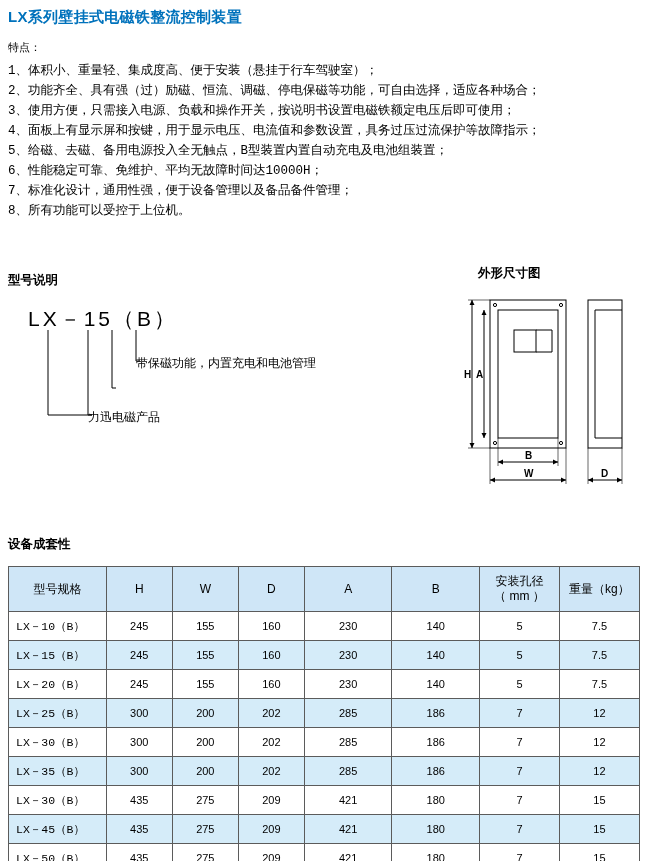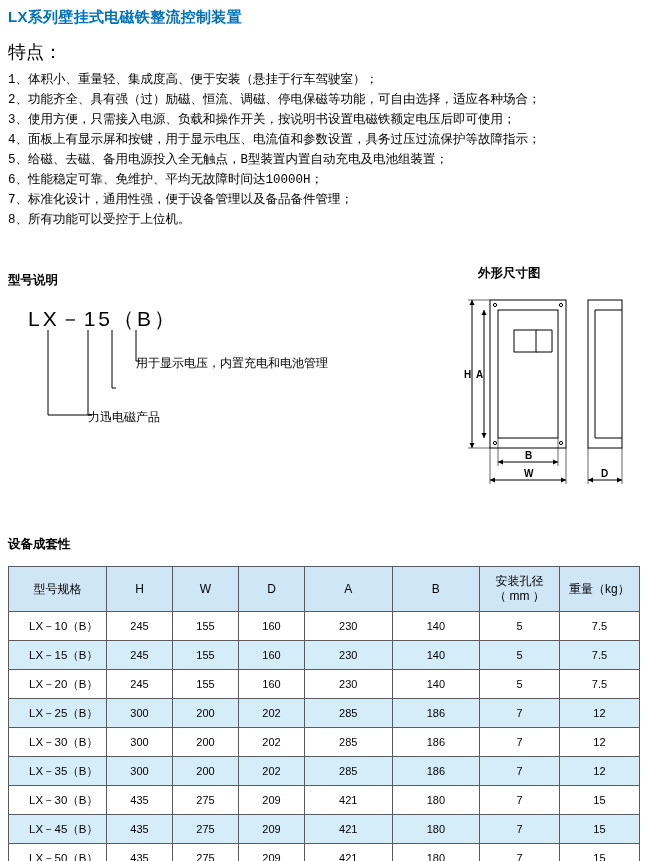--- a/index.html
+++ b/index.html
@@ -33,21 +33,21 @@
   }
 
   
   .features {
     position: absolute;
     left: 8px;
     top: 40px;
     width: 630px;
   }
   .features .feat-head {
-    font-size: 18px;
+    font-size: 11px;
     margin-bottom: 6px;
   }
   .features .feat-item {
     font-size: 12.5px;
     line-height: 20px;
     white-space: nowrap;
     font-family: Liberation Mono, monospace;
   }
 
   
@@ -126,22 +126,23 @@
     height: 44px;
   }
   table.spec tbody tr.odd td {
     background: #ffffff;
   }
   table.spec tbody tr.even td {
     background: #d5ecf9;
   }
   table.spec td.model {
     text-align: left;
-    padding-left: 20px;
+    padding-left: 7px;
     font-size: 11.5px;
+    font-family: Liberation Mono, monospace;
   }
   .th-two-line {
     line-height: 15px;
   }
 </style>
 </head>
 <body>
 
 <div class="page">
 
@@ -170,21 +171,21 @@
     <path d="M136 61 L140 61" stroke="#000" stroke-width="1" fill="none"></path>
     <path d="M112 30 L112 88" stroke="#000" stroke-width="1" fill="none"></path>
     <path d="M112 88 L116 88" stroke="#000" stroke-width="1" fill="none"></path>
     <path d="M88 30 L88 115" stroke="#000" stroke-width="1" fill="none"></path>
     <path d="M88 115 L92 115" stroke="#000" stroke-width="1" fill="none"></path>
 
     <path d="M48 30 L48 115" stroke="#000" stroke-width="1" fill="none"></path>
     <path d="M48 115 L92 115" stroke="#000" stroke-width="1" fill="none"></path>
   </svg>
 
-  <div class="mc-note mc-note-1">用于显示电压，内置充电和电池管理</div>
+  <div class="mc-note mc-note-1">带保磁功能，内置充电和电池管理</div>
   <div class="mc-note mc-note-3">力迅电磁产品</div>
 
   <div class="dim-svg-wrap">
     <svg width="180" height="205" viewBox="0 0 180 205">
 
       <rect x="28" y="12" width="76" height="148" fill="none" stroke="#000" stroke-width="1"></rect>
 
       <rect x="36" y="22" width="60" height="128" fill="none" stroke="#000" stroke-width="1"></rect>
 
       <circle cx="33" cy="17" r="1.6" fill="none" stroke="#000" stroke-width="1"></circle>

